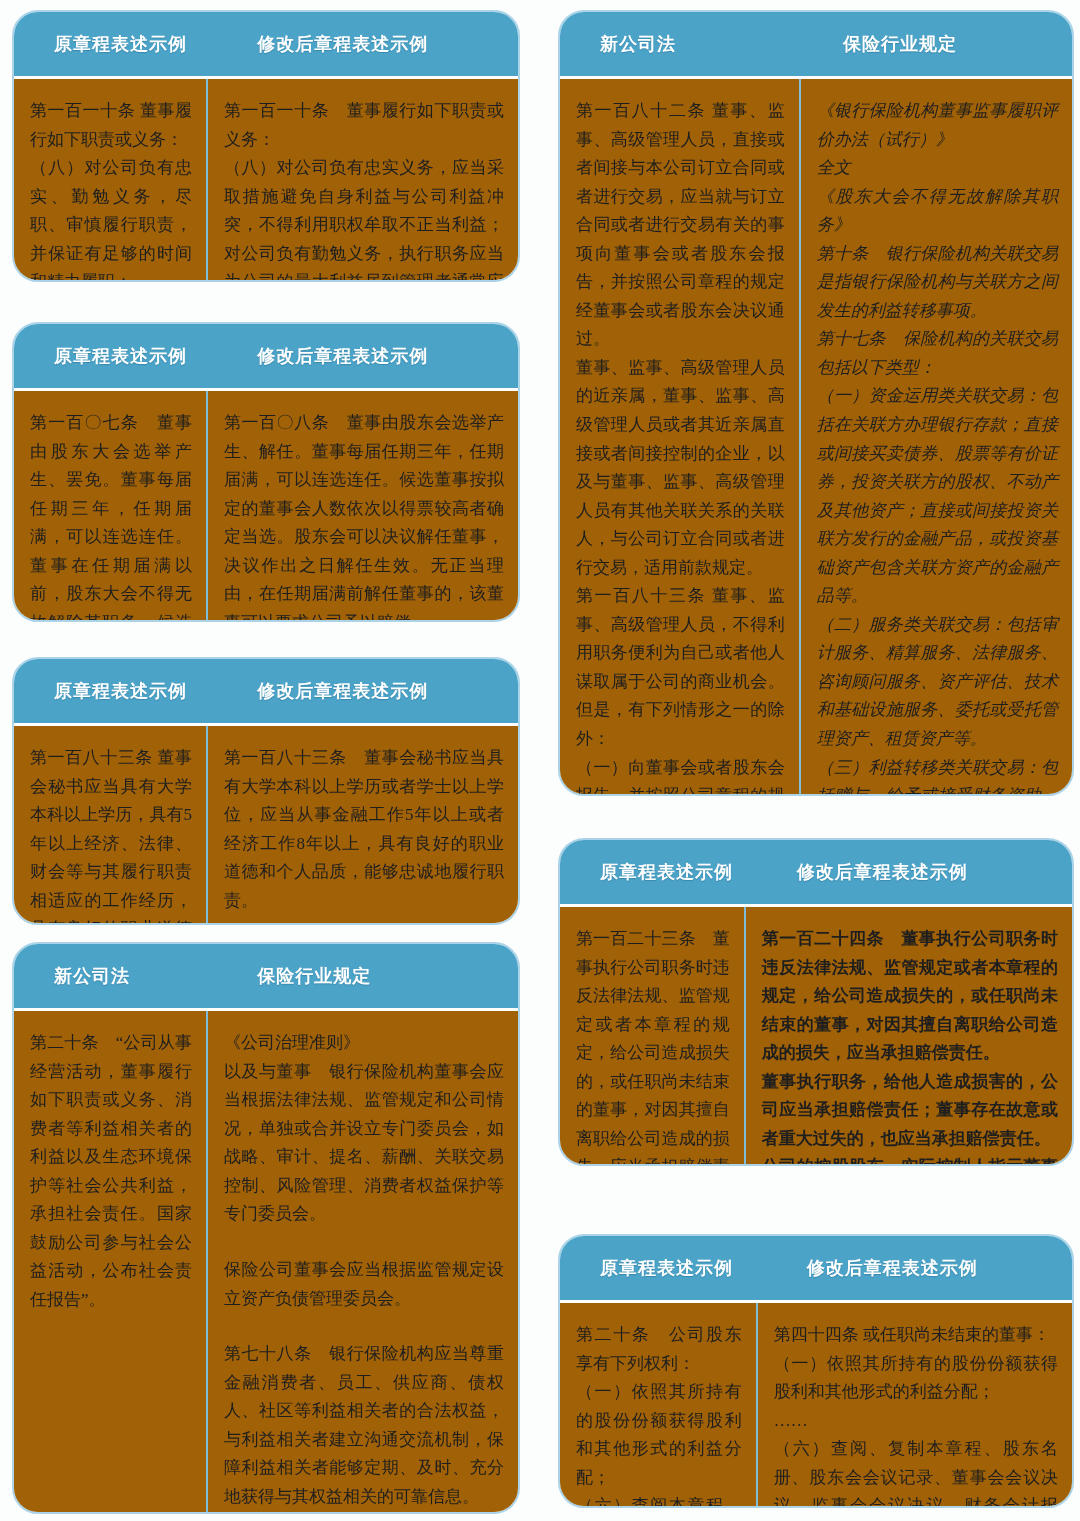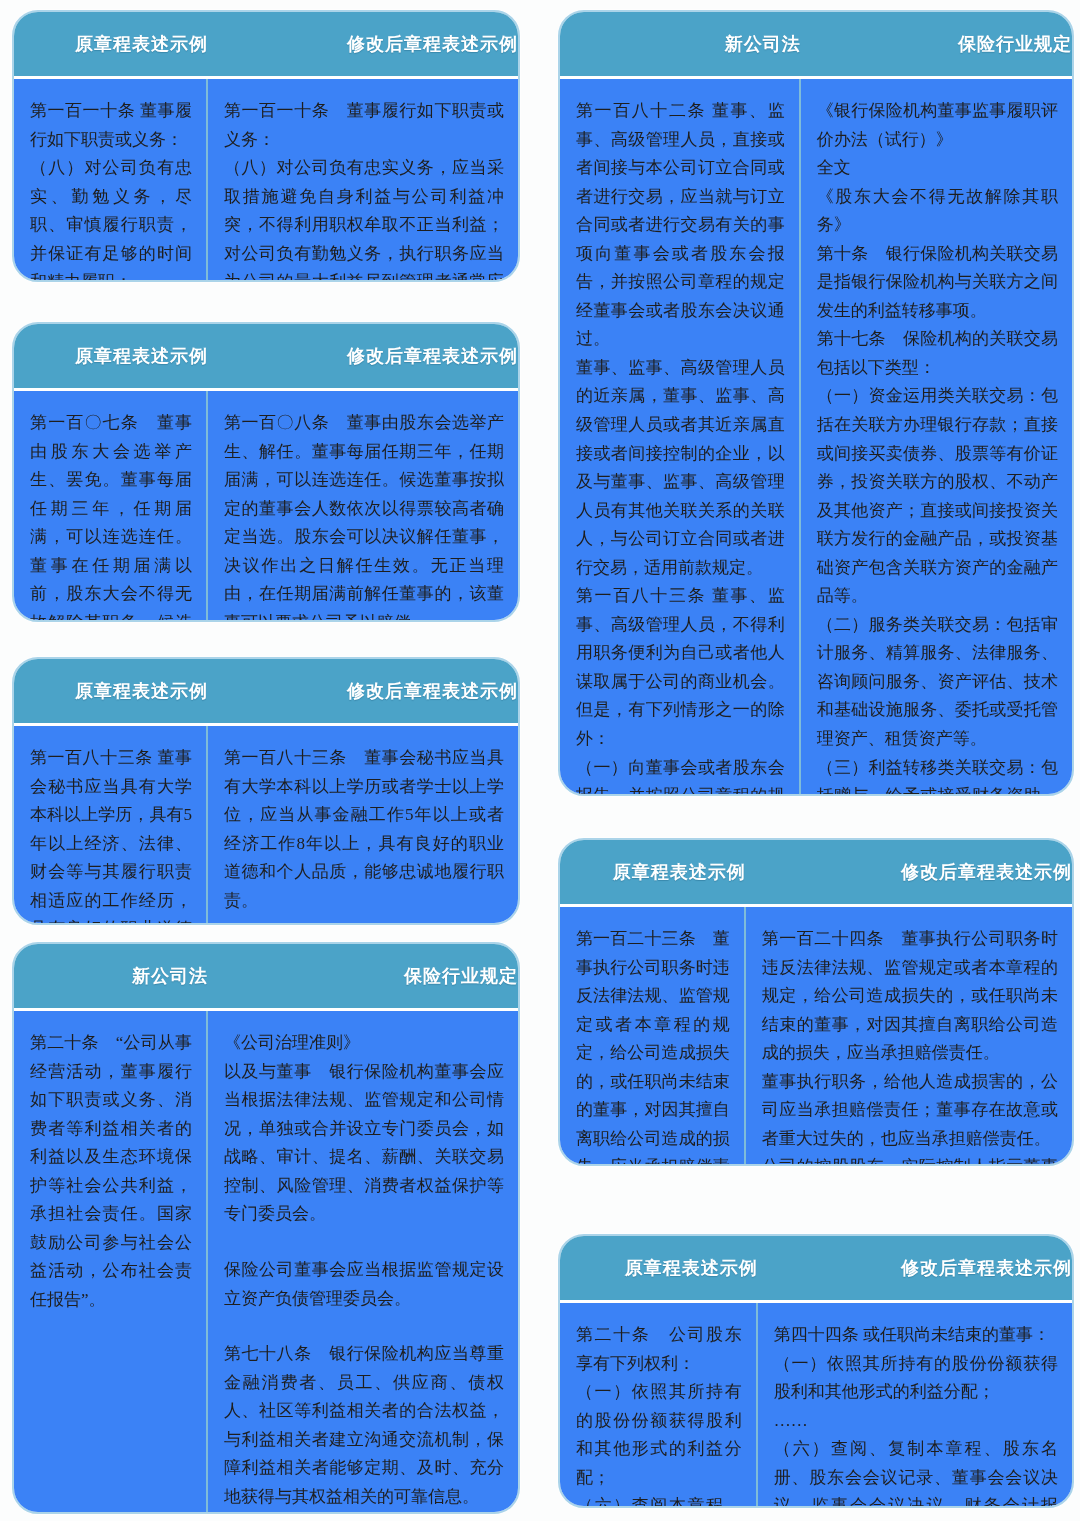--- a/index.html
+++ b/index.html
@@ -20,36 +20,37 @@
     box-shadow:0 0 0 1px rgba(255,255,255,0.5);
   }
   .card-header {
     display:flex;
     height:64px;
     background:#4ba3c8;
     border-bottom:3px solid #ffffff;
     align-items:center;
   }
   .hdr-cell {
-    display:flex; align-items:center; justify-content:flex-end;
+    display:flex; align-items:center; justify-content:flex-start;
     height:100%;
     box-sizing:border-box;
+    margin-left:40px;
   }
   .hdr-label {
     color:#ffffff;
     font-weight:bold;
     font-size:18px;
     letter-spacing:1px;
     text-shadow:0 1px 1px rgba(0,60,90,0.25);
     font-family:"Liberation Sans", sans-serif;
   }
   .card-body {
     display:flex;
     height:calc(100% - 67px);
-    background:#3b82f6;
+    background:#a16207;
   }
   .cell {
     box-sizing:border-box;
     padding:18px 14px 14px 16px;
     font-family:"Liberation Serif","DejaVu Serif", serif;
     font-size:17px;
     line-height:1.68;
     color:#1e1e1e;
     text-align:justify;
     overflow:hidden;
@@ -171,21 +172,21 @@
         </div>
         <div class="card-body">
           <div class="cell left-cell" style="width: 47%;">
             <div class="group">
               <p>第一百八十二条 董事、监事、高级管理人员，直接或者间接与本公司订立合同或者进行交易，应当就与订立合同或者进行交易有关的事项向董事会或者股东会报告，并按照公司章程的规定经董事会或者股东会决议通过。</p>
               <p>董事、监事、高级管理人员的近亲属，董事、监事、高级管理人员或者其近亲属直接或者间接控制的企业，以及与董事、监事、高级管理人员有其他关联关系的关联人，与公司订立合同或者进行交易，适用前款规定。</p>
               <p>第一百八十三条 董事、监事、高级管理人员，不得利用职务便利为自己或者他人谋取属于公司的商业机会。但是，有下列情形之一的除外：</p>
               <p>（一）向董事会或者股东会报告，并按照公司章程的规定经董事会或者股东会决议通过；</p>
             </div>
           </div>
-          <div class="cell right-cell" style="width: 53%;">
+          <div class="cell right-cell" style="width: 53%; font-style: italic;">
             <div class="group">
               <p>《银行保险机构董事监事履职评价办法（试行）》</p>
               <p>全文</p>
               <p>《股东大会不得无故解除其职务》</p>
               <p>第十条　银行保险机构关联交易是指银行保险机构与关联方之间发生的利益转移事项。</p>
               <p>第十七条　保险机构的关联交易包括以下类型：</p>
               <p>（一）资金运用类关联交易：包括在关联方办理银行存款；直接或间接买卖债券、股票等有价证券，投资关联方的股权、不动产及其他资产；直接或间接投资关联方发行的金融产品，或投资基础资产包含关联方资产的金融产品等。</p>
               <p>（二）服务类关联交易：包括审计服务、精算服务、法律服务、咨询顾问服务、资产评估、技术和基础设施服务、委托或受托管理资产、租赁资产等。</p>
               <p>（三）利益转移类关联交易：包括赠与、给予或接受财务资助，权利转让，担保，债权债务转移，放弃优先受让权、同比例增资权或其他权利等。</p>
             </div>
@@ -200,21 +201,21 @@
           <div class="hdr-cell" style="width: 63.7%;">
             <span class="hdr-label">修改后章程表述示例</span>
           </div>
         </div>
         <div class="card-body">
           <div class="cell left-cell" style="width: 36.3%;">
             <div class="group">
               <p>第一百二十三条　董事执行公司职务时违反法律法规、监管规定或者本章程的规定，给公司造成损失的，或任职尚未结束的董事，对因其擅自离职给公司造成的损失，应当承担赔偿责任。</p>
             </div>
           </div>
-          <div class="cell right-cell" style="width: 63.7%;">
+          <div class="cell right-cell" style="width: 63.7%; font-weight: bold;">
             <div class="group">
               <p>第一百二十四条　董事执行公司职务时违反法律法规、监管规定或者本章程的规定，给公司造成损失的，或任职尚未结束的董事，对因其擅自离职给公司造成的损失，应当承担赔偿责任。</p>
               <p>董事执行职务，给他人造成损害的，公司应当承担赔偿责任；董事存在故意或者重大过失的，也应当承担赔偿责任。</p>
               <p>公司的控股股东、实际控制人指示董事从事损害公司或者股东利益的行为的，与该董事承担连带责任。</p>
             </div>
           </div>
         </div>
       </section>
       <section class="card" style="left: 558px; top: 1234px; width: 516px; height: 274px;">
         <div class="card-header" style="background: rgb(75, 163, 200);">

